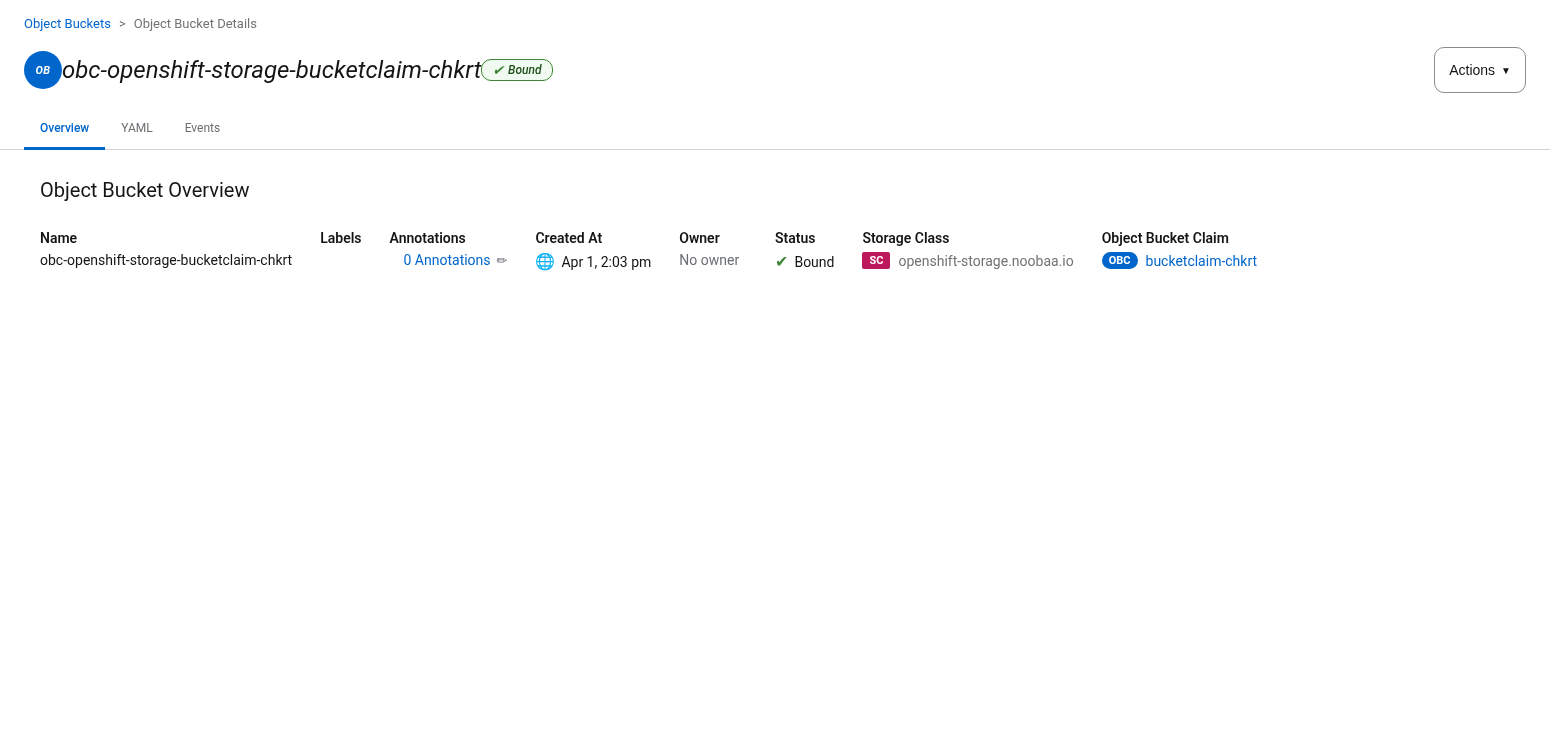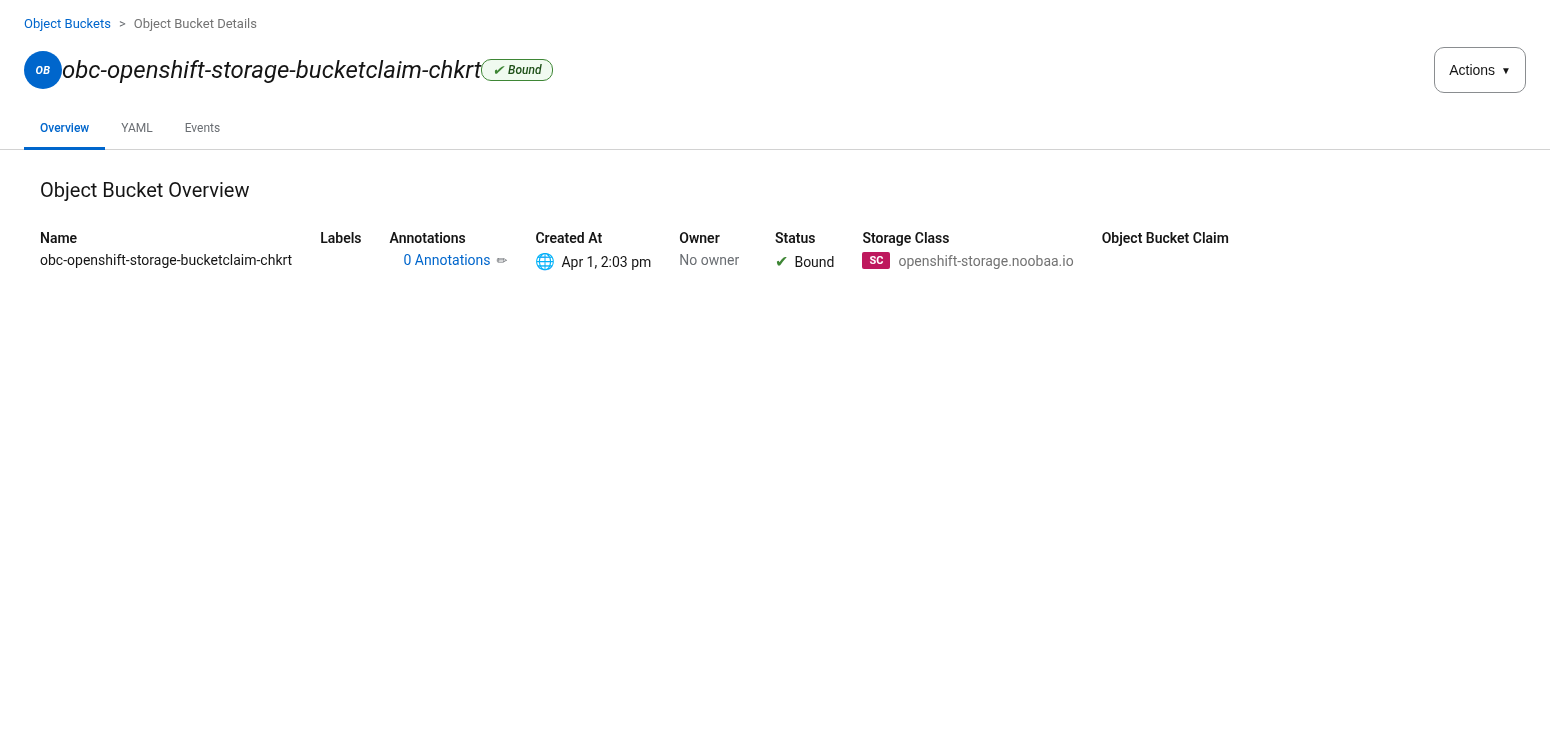--- a/index.html
+++ b/index.html
@@ -314,18 +314,22 @@
       <div class="field-group">
         <div class="field-label">Storage Class</div>
         <div class="storage-class-row">
           <span class="sc-badge">SC</span>
           <a class="storage-class-link">openshift-storage.noobaa.io</a>
         </div>
       </div>
 
       <div class="field-group">
         <div class="field-label">Object Bucket Claim</div>
+        <div class="storage-class-row">
+          <span class="obc-badge">OBC</span>
+          <a class="obc-link">bucketclaim-chkrt</a>
+        </div>
       </div>
 
     </div>
 
   </div>
 </div>
 
 </body></html>

